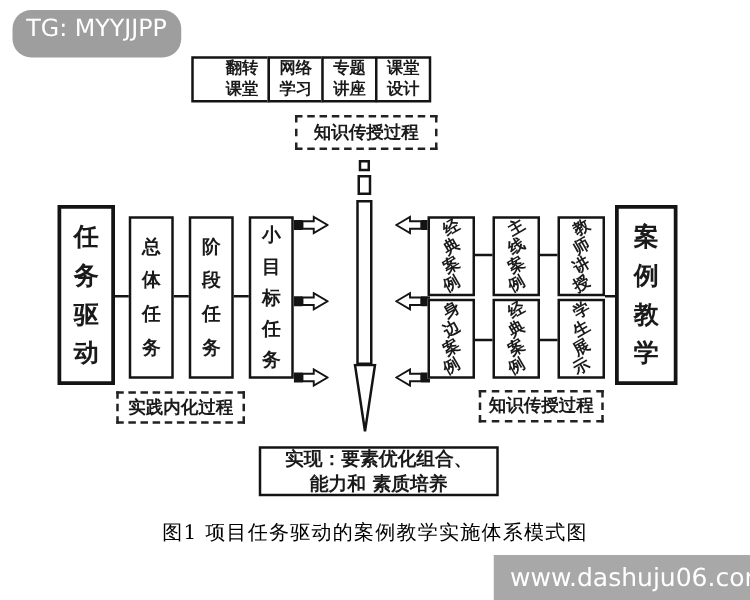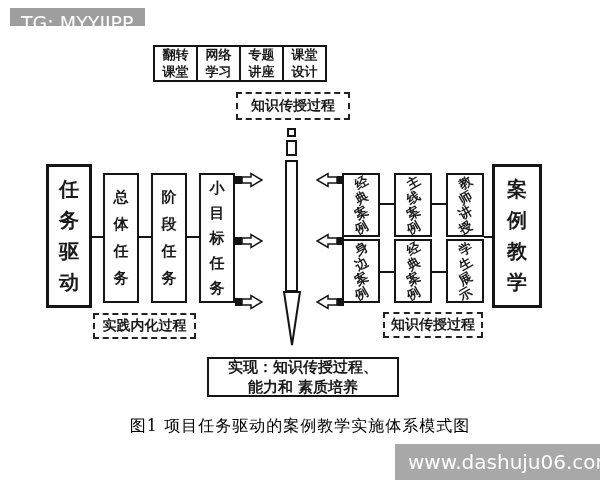--- a/index.html
+++ b/index.html
@@ -3,30 +3,30 @@
 <meta charset="utf-8">
 <style>
   html,body{margin:0;padding:0;}
   body{
     width:600px;height:480px;position:relative;background:#ffffff;
     font-family:"DejaVu Sans",sans-serif;color:#1a1a1a;overflow:hidden;
   }
   .abs{position:absolute;}
   
   .wm{background:#9e9e9e;color:#fff;font-family:"DejaVu Sans",sans-serif;}
-  .wm-top{left:10px;top:8px;height:18px;line-height:30px;font-size:19px;padding:0 11px;}
+  .wm-top{left:10px;top:8px;height:38px;line-height:30px;font-size:19px;padding:0 11px;border-radius:15px;}
   .wm-bottom{left:395px;top:444px;right:0;height:36px;line-height:36px;font-size:20px;padding-left:13px;background:#a8a8a8;}
   
   .top-row{left:153px;top:45px;display:flex;}
   .cell{
     width:41px;height:33px;border:2px solid #141414;margin-left:-2px;
     display:flex;align-items:center;justify-content:center;text-align:center;
     font-size:13px;font-weight:bold;line-height:1.25;white-space:pre-line;background:#fff;
   }
-  .cell:first-child{margin-left:0;}
+  .cell:first-child{margin-left:0;padding-left:18px;}
   
   .dashed{border:2px dashed #222;display:flex;align-items:center;justify-content:center;
     font-size:14px;font-weight:bold;background:#fff;}
   .optimize{left:236px;top:92px;width:110px;height:24px;}
   .proc-left{left:93px;top:313px;width:99px;height:22px;}
   .proc-right{left:383px;top:312px;width:96px;height:22px;}
   
   .sq1{left:287px;top:128px;width:5px;height:5px;border:2px solid #141414;background:#fff;}
   .sq2{left:286px;top:140px;width:7px;height:12px;border:2px solid #141414;background:#fff;}
   .shaft{left:285px;top:160px;width:9px;height:128px;border:2px solid #141414;background:#fff;}
@@ -211,16 +211,16 @@
       <span class="vchar">案</span>
       <span class="vchar">例</span>
       <span class="vchar">教</span>
       <span class="vchar">学</span>
     </div>
 </div>
 
 <div class="abs dashed proc-left">实践内化过程</div>
 <div class="abs dashed proc-right">知识传授过程</div>
 
-<div class="abs result">实现：知识传授过程、
+<div class="abs result">实现：要素优化组合、
 能力和 素质培养</div>
 
 <div class="abs caption">图1 项目任务驱动的案例教学实施体系模式图</div>
 
 </body></html>

